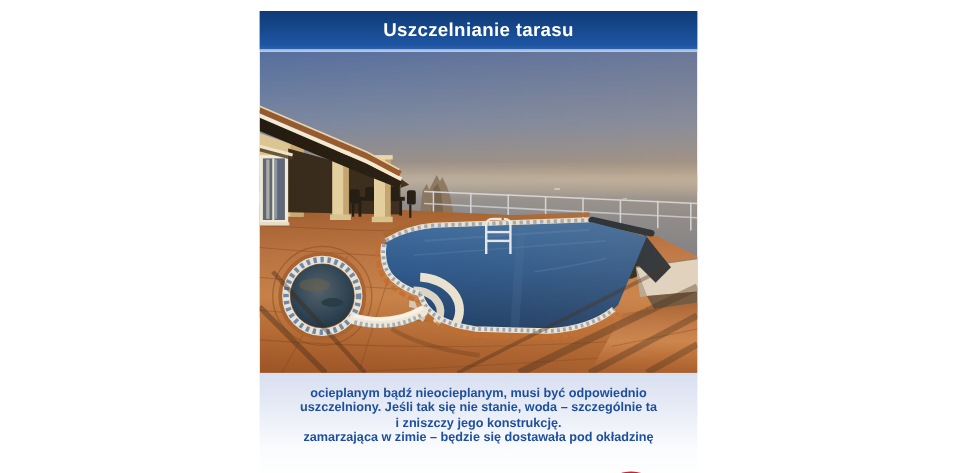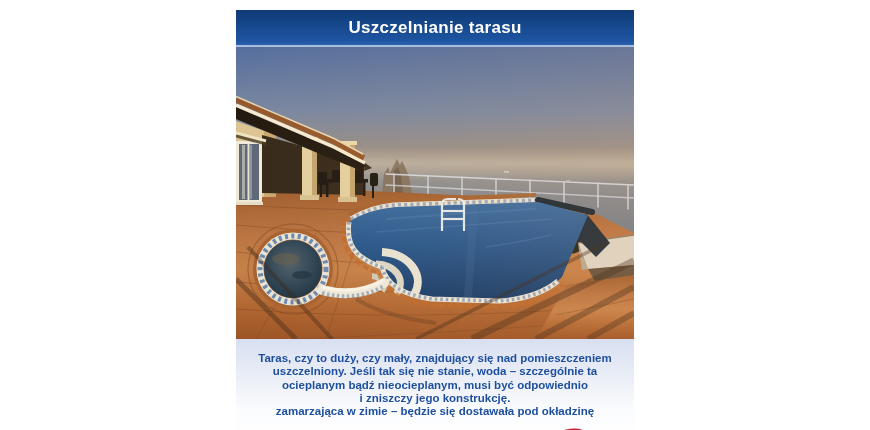--- a/index.html
+++ b/index.html
@@ -219,23 +219,22 @@
         <path d="M370,196 L180,292" stroke-width="3.5"></path>
         <path d="M12,200 L96,292" stroke-width="4"></path>
         <path d="M0,232 L60,292" stroke-width="5"></path>
         <path d="M120,252 Q150,270 200,276" stroke-width="4" opacity=".6"></path>
       </g>
       <rect x="0" y="0" width="398" height="292" fill="url(#warmG)"></rect>
     </svg>
 
     <div class="lower">
       <div class="intro">
-        <div>Taras, czy to duży, czy mały, znajdujący się nad pomieszczeniem</div>
+        <div>ocieplanym bądź nieocieplanym, musi być odpowiednio</div>
         <div>uszczelniony. Jeśli tak się nie stanie, woda – szczególnie ta</div>
-        <div>ocieplanym bądź nieocieplanym, musi być odpowiednio</div>
         <div>i zniszczy jego konstrukcję.</div>
         <div>zamarzająca w zimie – będzie się dostawała pod okładzinę</div>
       </div>
 
       <div class="footer-logos">
         <svg class="logo logo-blue" width="66" height="16" viewBox="0 0 66 16">
           <path d="M0,7 Q20,3.2 40,3.4 Q54,3.6 62,4.6 L66,5.6 L66,8.6 Q48,6.4 32,6.6 Q14,6.9 0,10 Z" fill="#1e4f9e"></path>
           <path d="M58,4.2 L66,5.6 L66,7.2 L57,5.8 Z" fill="#b6452c" opacity=".85"></path>
         </svg>
         <svg class="logo logo-gray" width="16" height="12" viewBox="0 0 16 12">

